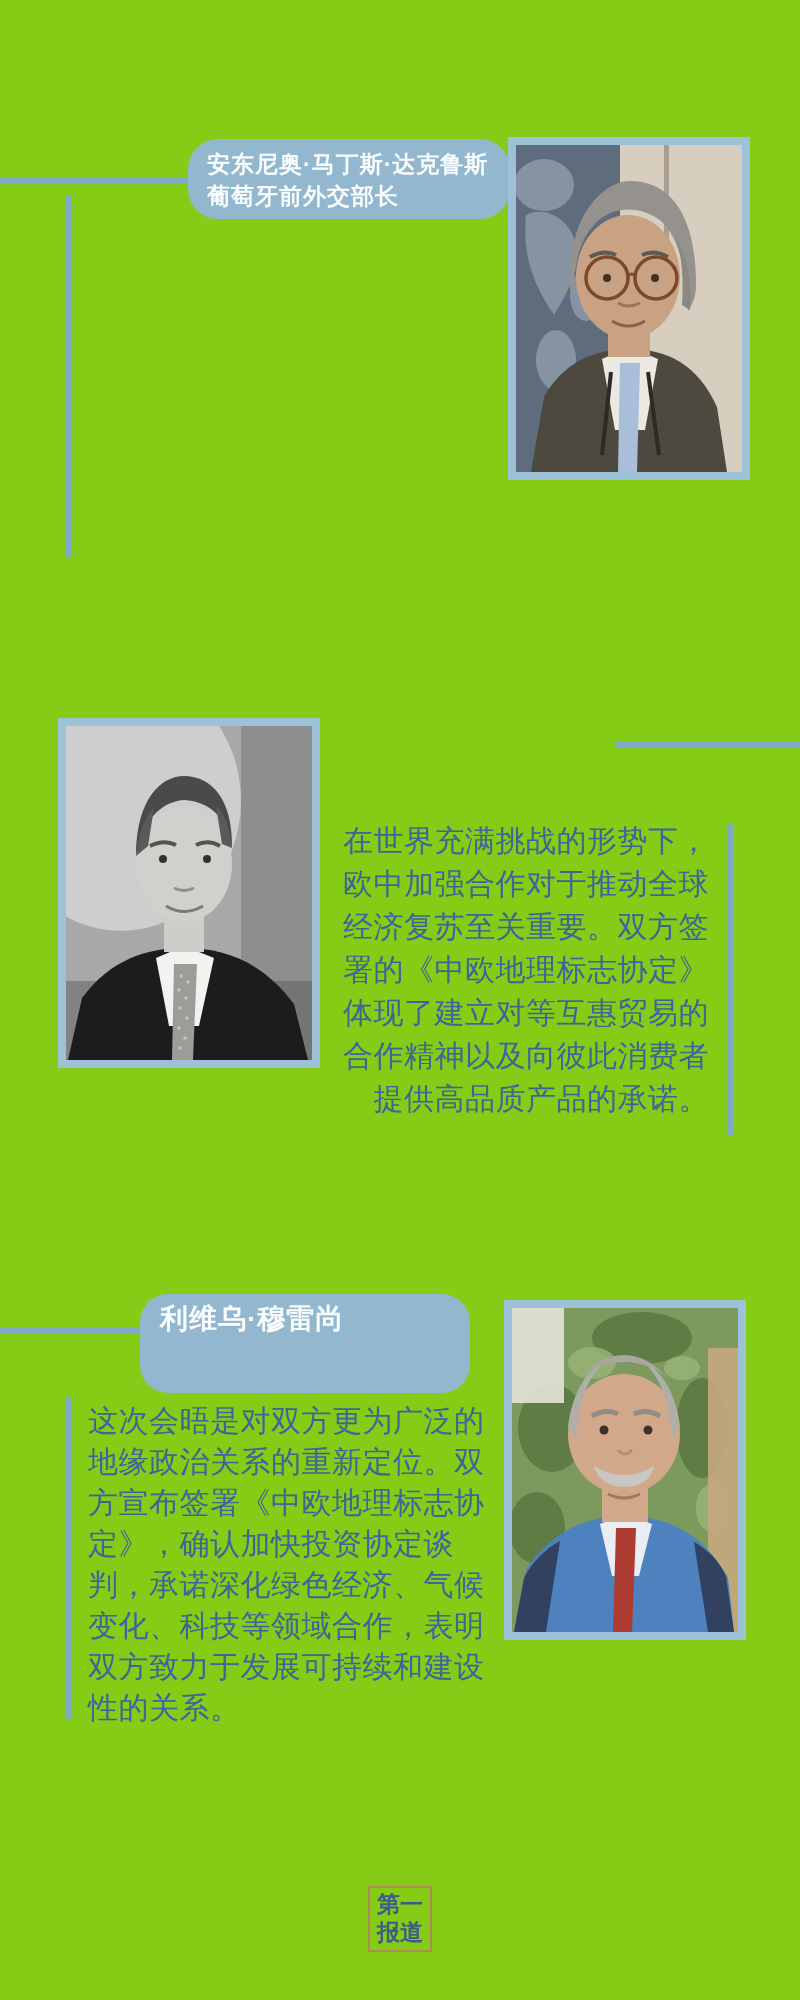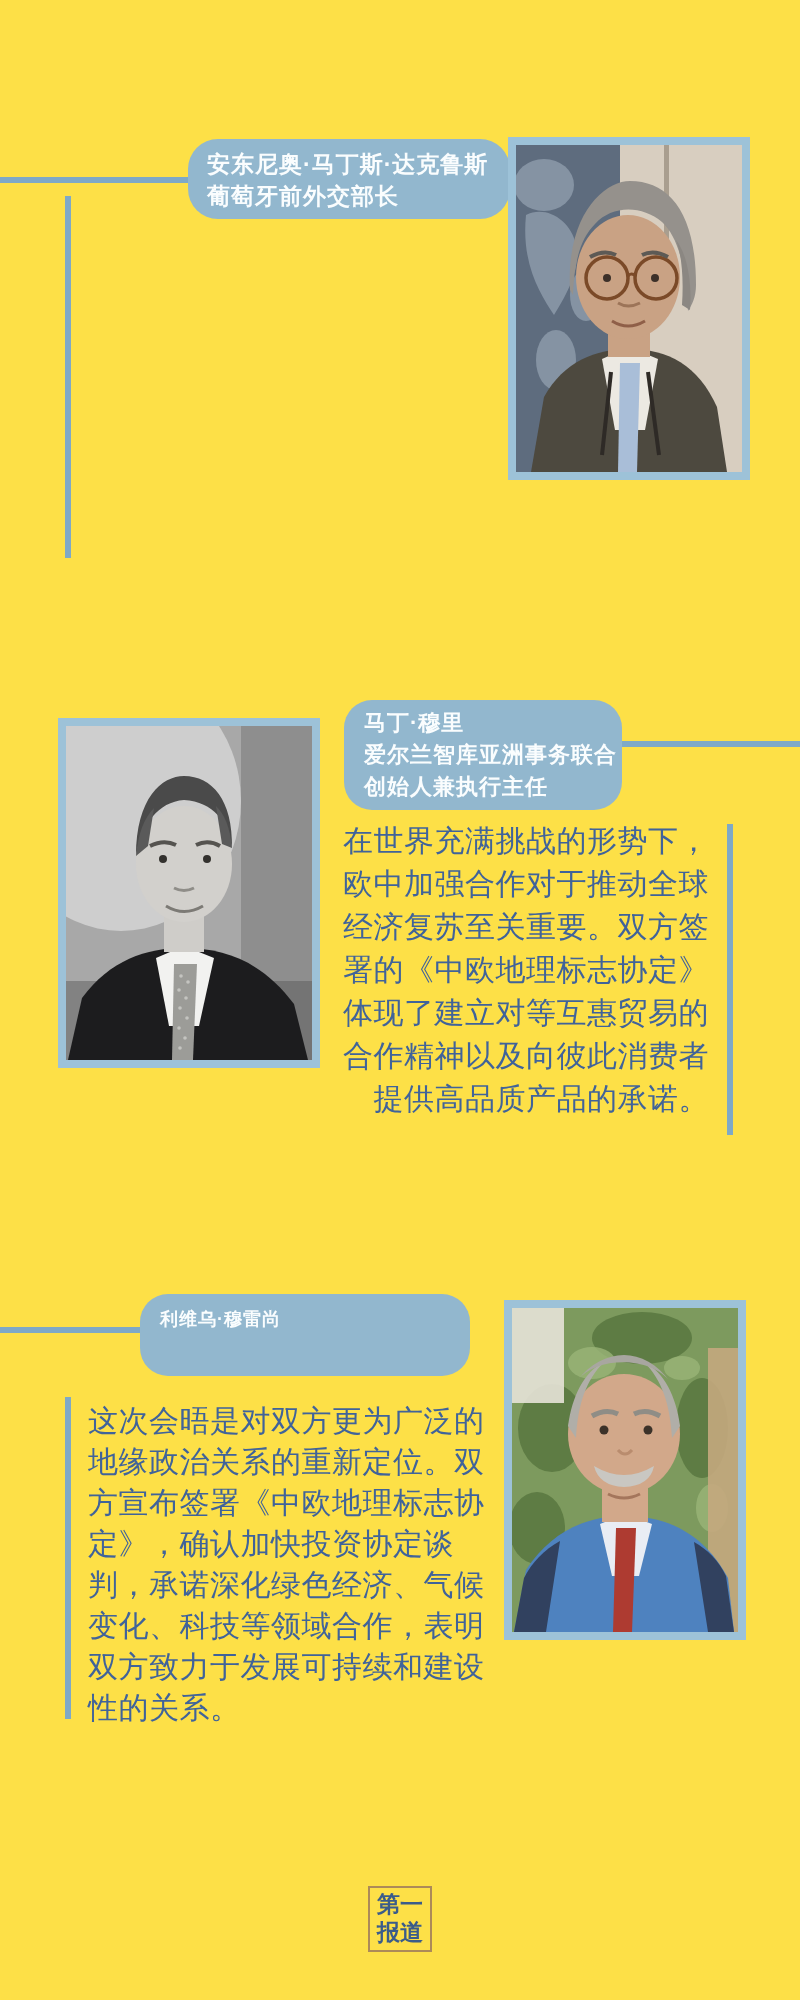--- a/index.html
+++ b/index.html
@@ -1,18 +1,18 @@
 <!DOCTYPE html>
 <html><head>
 <meta charset="utf-8">
 <style>
   html,body{margin:0;padding:0;}
   #canvas{
     position:relative;width:800px;height:2000px;overflow:hidden;
-    background:#fde047;
+    background:#84cc16;
     font-family:"Liberation Sans",sans-serif;
   }
   .accent-hline{position:absolute;height:6px;background:#7fa9c6;}
   .accent-vline{position:absolute;width:6px;background:#7fa9c6;}
   .speaker-label{
     position:absolute;background:#92b7ce;color:#fafdfe;
     border-radius:30px;box-sizing:border-box;
     font-weight:bold;font-size:23px;line-height:32px;
     letter-spacing:1px;
   }
@@ -85,25 +85,20 @@
         <path d="M96,176 q16,10 33,0" stroke="#8f5f48" stroke-width="3" fill="none"></path>
       </g>
     </svg>
   </div>
 
   <div class="accent-vline" style="left:65px;top:196px;height:362px;"></div>
 
 
   <div class="accent-hline" style="left:616px;top:741px;width:184px;"></div>
 
-  <div class="speaker-label" style="left:344px;top:700px;width:278px;height:110px;padding:7px 0 0 20px;border-radius:28px;font-size:22px;line-height:32px;">
-    <div class="ln">马丁·穆里</div>
-    <div class="ln">爱尔兰智库亚洲事务联合</div>
-    <div class="ln">创始人兼执行主任</div>
-  </div>
 
   <div class="photo-frame" style="left:58px;top:718px;width:262px;height:350px;">
     <svg viewBox="0 0 246 334" preserveAspectRatio="none">
       <rect x="0" y="0" width="246" height="334" fill="#a8a8a8"></rect>
       <ellipse cx="55" cy="75" rx="120" ry="130" fill="#d2d2d2" opacity="0.9"></ellipse>
       <rect x="175" y="0" width="71" height="334" fill="#787878" opacity="0.55"></rect>
       <rect x="0" y="255" width="246" height="79" fill="#555555" opacity="0.45"></rect>
       <g>
         <path d="M2,334 L16,272 C44,234 80,222 118,222 C162,222 198,238 228,278 L242,334 Z" fill="#1c1c1e"></path>
         <path d="M90,232 L118,220 L148,232 L133,300 L103,300 Z" fill="#f2f2f0"></path>
@@ -133,21 +128,21 @@
       </g>
     </svg>
   </div>
 
   <div class="accent-vline" style="left:727px;top:824px;height:311px;"></div>
 
   <div class="quote" style="left:337px;top:819px;width:372px;line-height:43px;text-align:right;">在世界充满挑战的形势下，欧中加强合作对于推动全球经济复苏至关重要。双方签署的《中欧地理标志协定》体现了建立对等互惠贸易的合作精神以及向彼此消费者提供高品质产品的承诺。</div>
 
   <div class="accent-hline" style="left:0;top:1327px;width:146px;"></div>
 
-  <div class="speaker-label" style="left:140px;top:1294px;width:330px;height:82px;padding:9px 0 0 20px;border-radius:28px;font-size:18px;line-height:32px;">
+  <div class="speaker-label" style="left:140px;top:1294px;width:330px;height:99px;padding:9px 0 0 20px;border-radius:28px;font-size:28px;line-height:32px;">
     <div class="ln">利维乌·穆雷尚</div>
   </div>
 
   <div class="photo-frame" style="left:504px;top:1300px;width:242px;height:340px;">
     <svg viewBox="0 0 226 324" preserveAspectRatio="none">
       <rect x="0" y="0" width="226" height="324" fill="#7d9a5e"></rect>
       <g fill="#5e7c44">
         <ellipse cx="40" cy="120" rx="34" ry="44"></ellipse>
         <ellipse cx="130" cy="30" rx="50" ry="26"></ellipse>
         <ellipse cx="190" cy="120" rx="26" ry="50"></ellipse>

